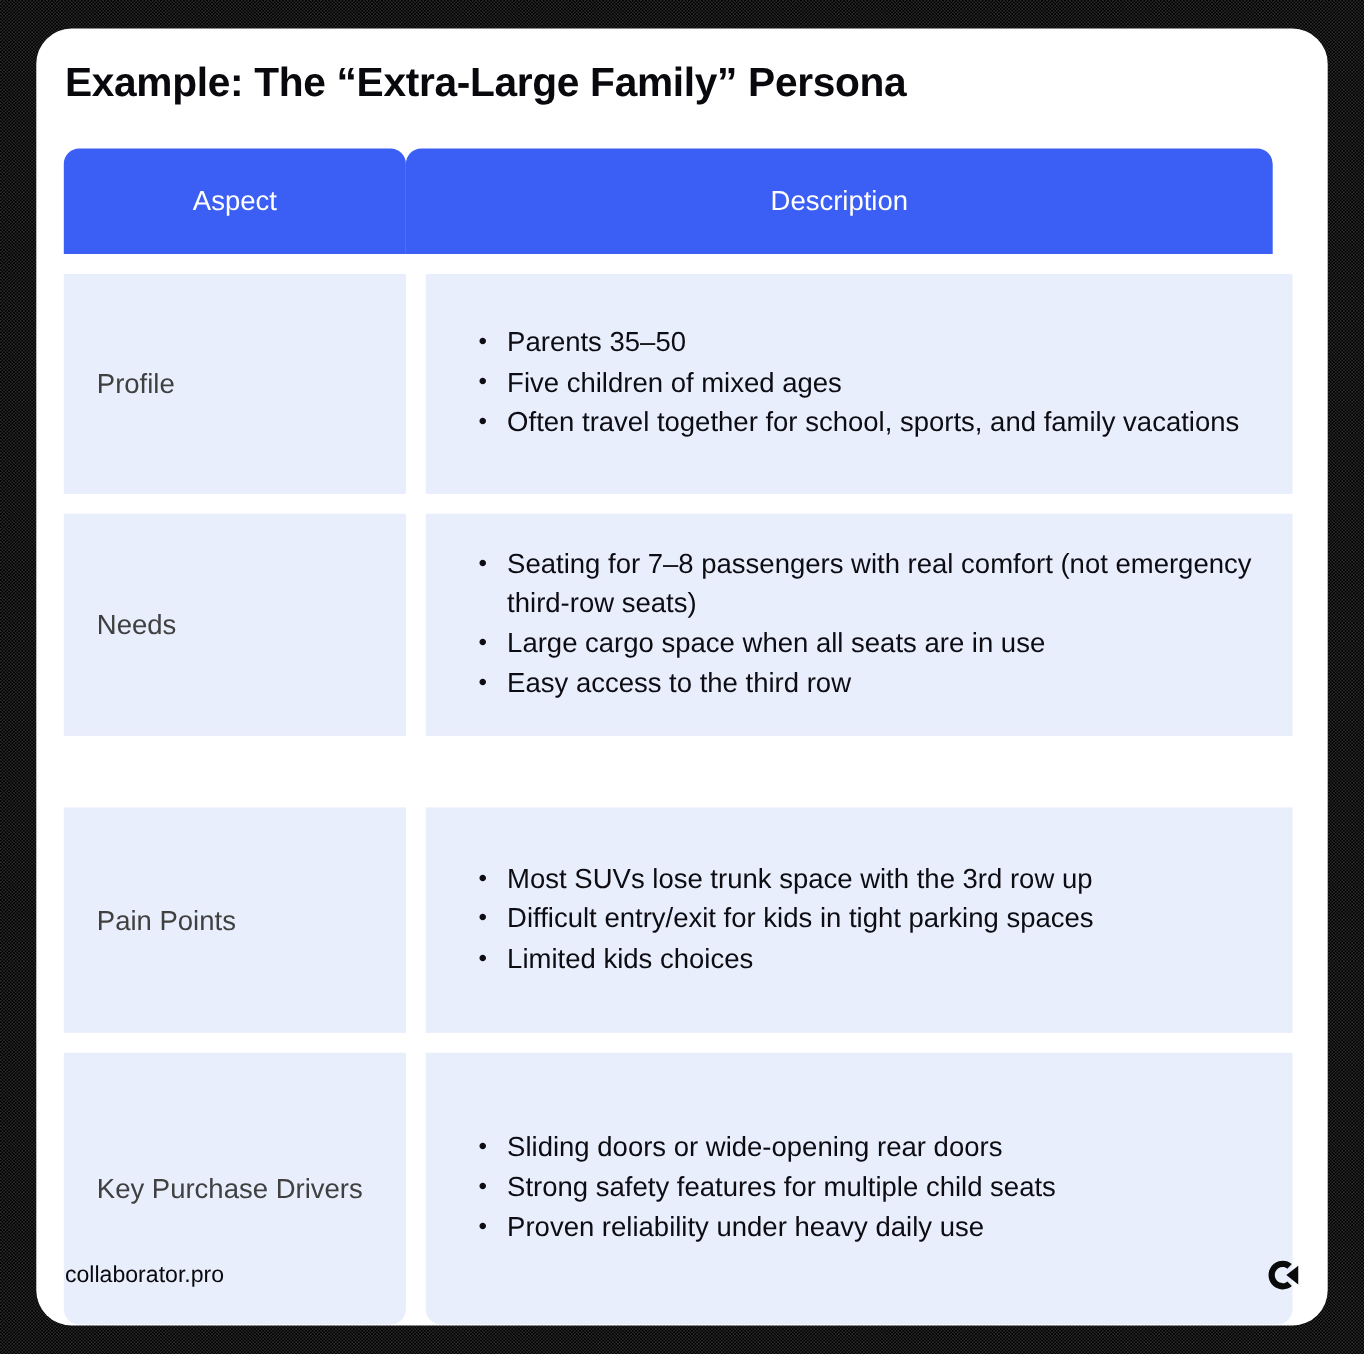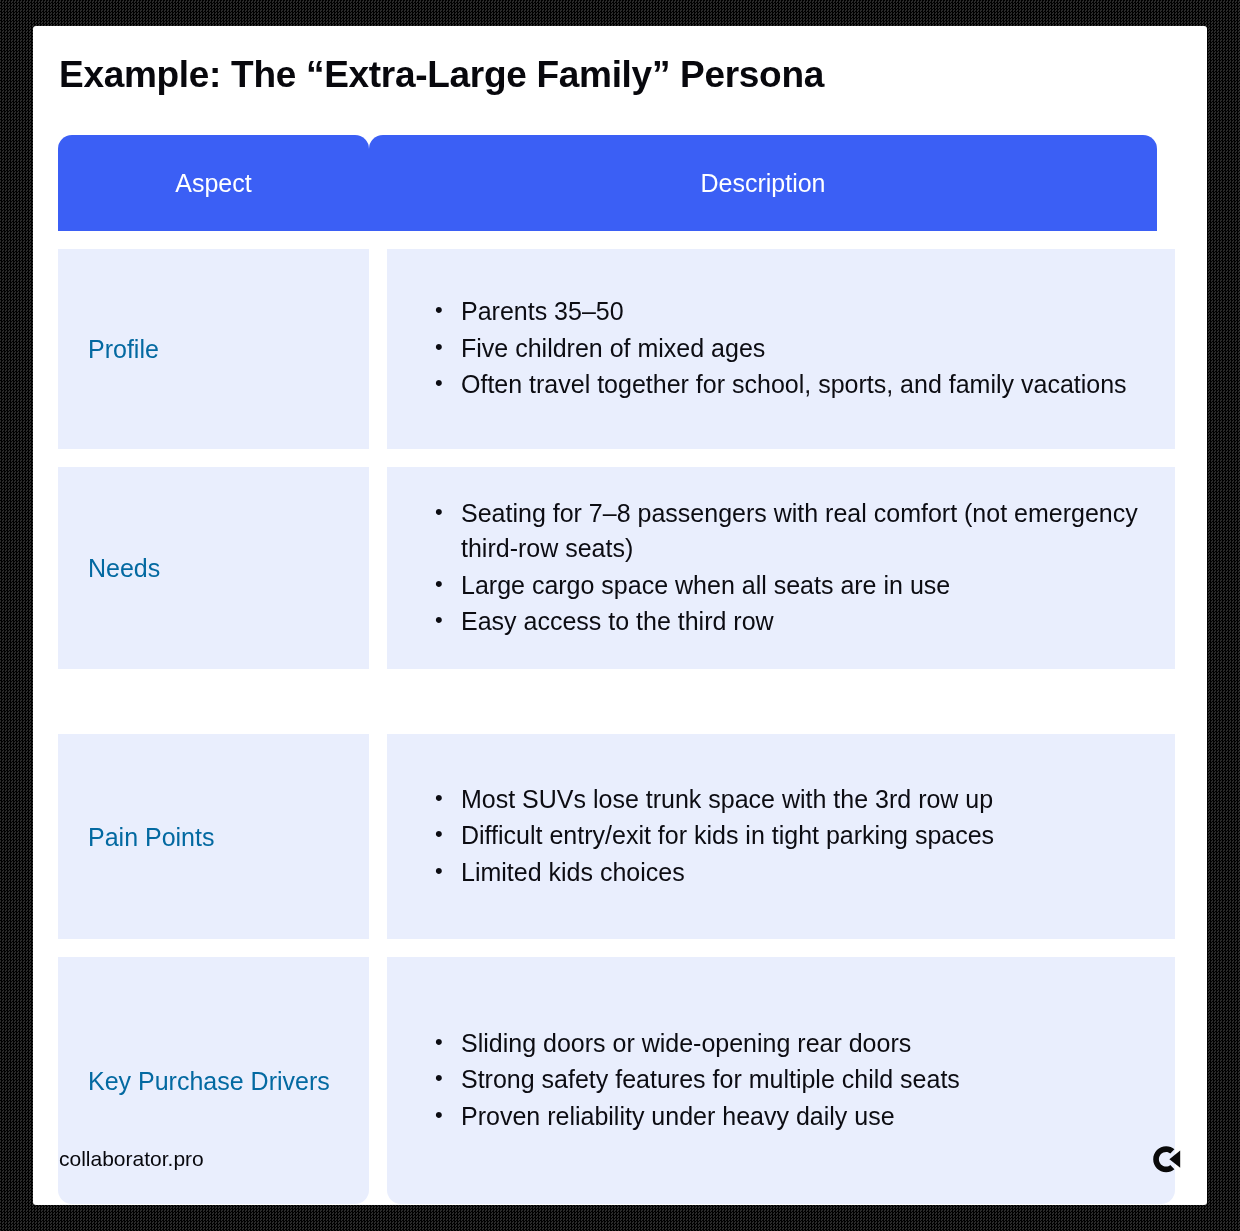--- a/index.html
+++ b/index.html
@@ -25,21 +25,21 @@
       #000;
   }
 
   .card {
     position: absolute;
     left: 33px;
     top: 26px;
     width: 1174px;
     height: 1179px;
     background: #ffffff;
-    border-radius: 3px;
+    border-radius: 32px;
     overflow: hidden;
   }
 
   .page-title {
     position: absolute;
     left: 26px;
     top: 28px;
     font-size: 37px;
     font-weight: 700;
     color: #08080d;
@@ -81,21 +81,21 @@
   
   .cell {
     background: #e9eefd;
     display: flex;
     align-items: center;
     box-sizing: border-box;
   }
   .cell.aspect {
     padding: 0 30px;
     font-size: 25px;
-    color: #0369a1;
+    color: #404040;
     line-height: 1.28;
   }
   .cell.desc {
     padding: 0 34px 0 46px;
     font-size: 25px;
     color: #0c0c12;
   }
 
   .row-1 .cell { height: 200px; }
   .row-2 .cell { height: 202px; }

